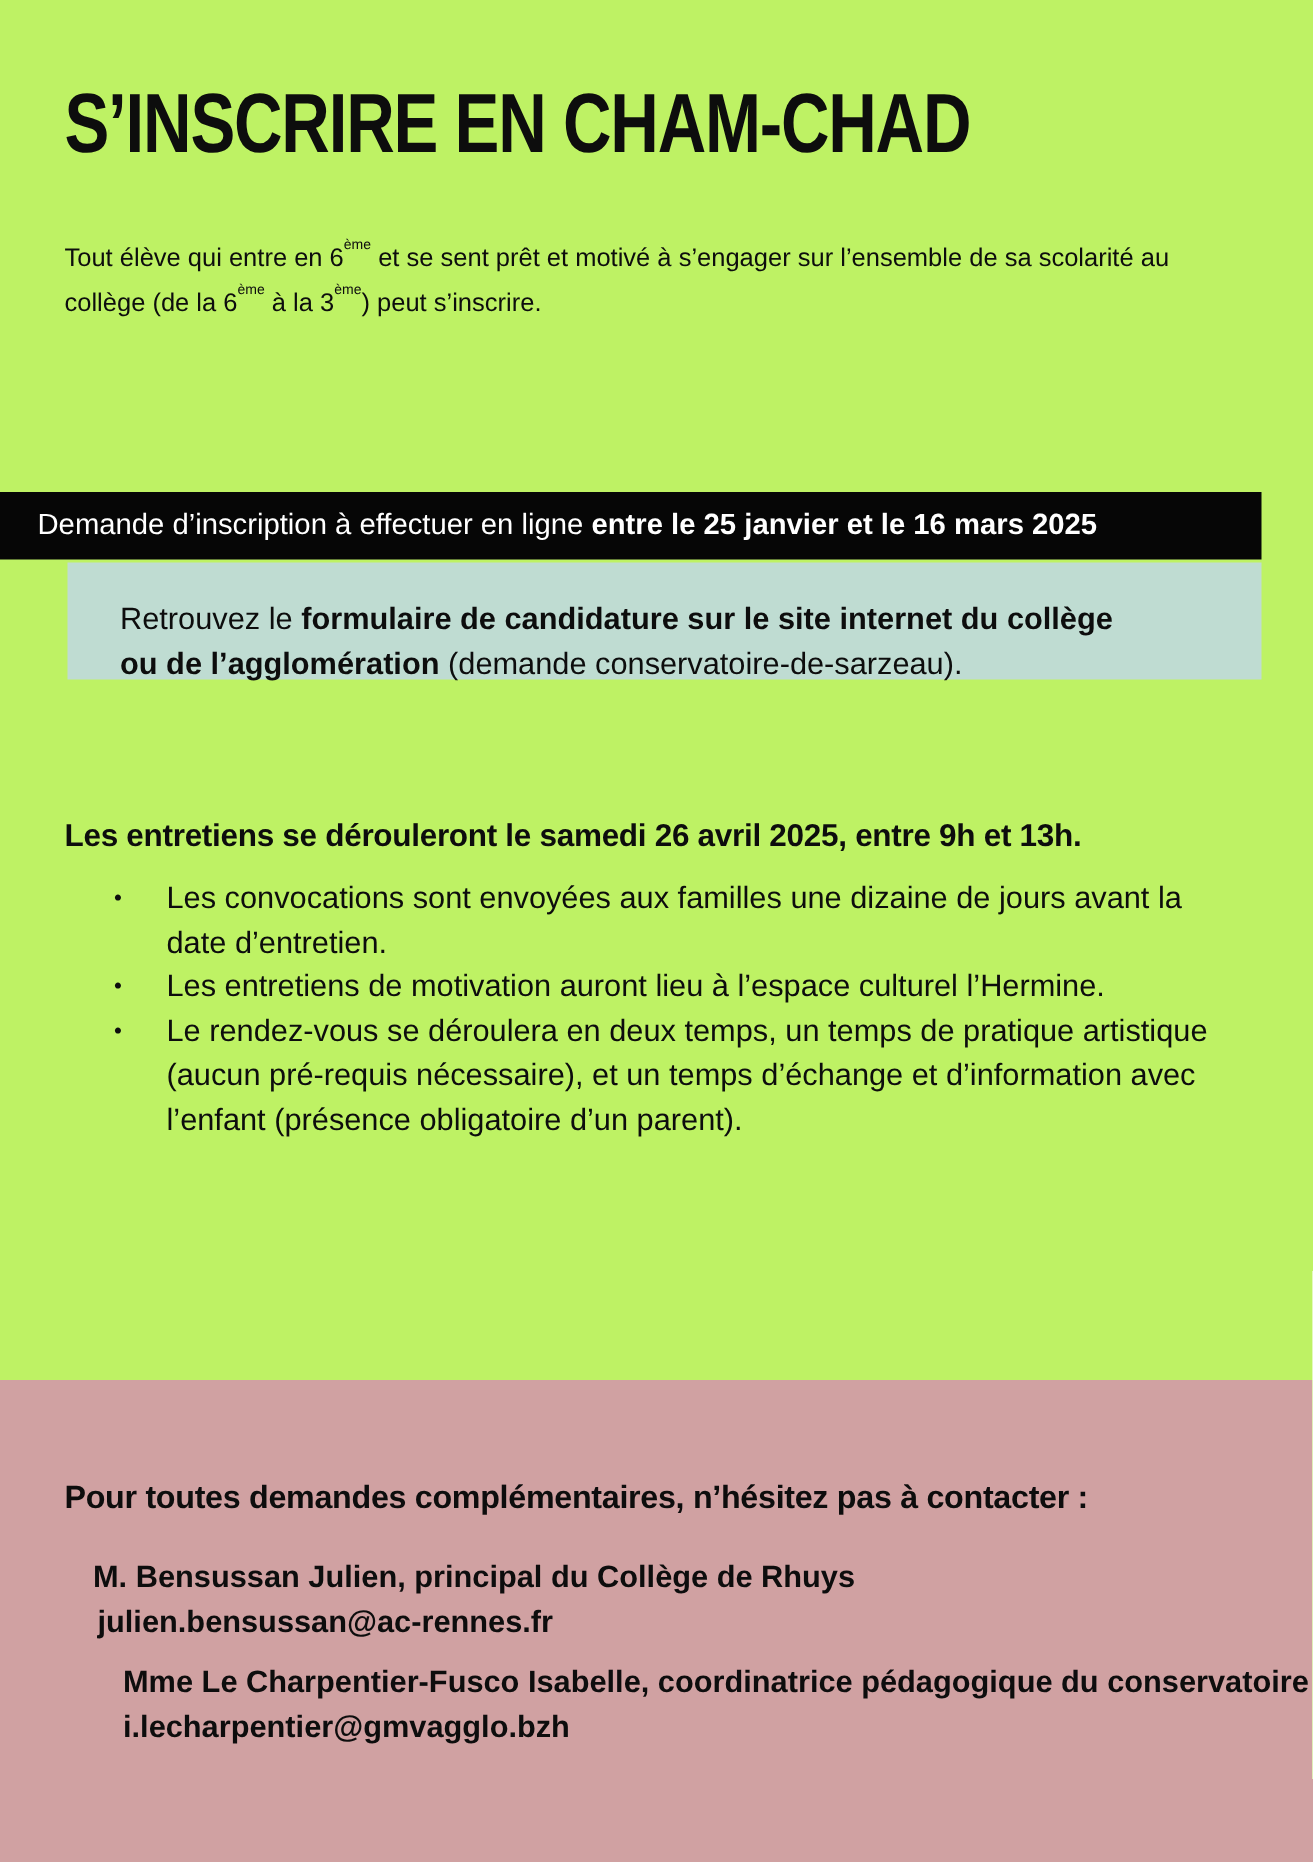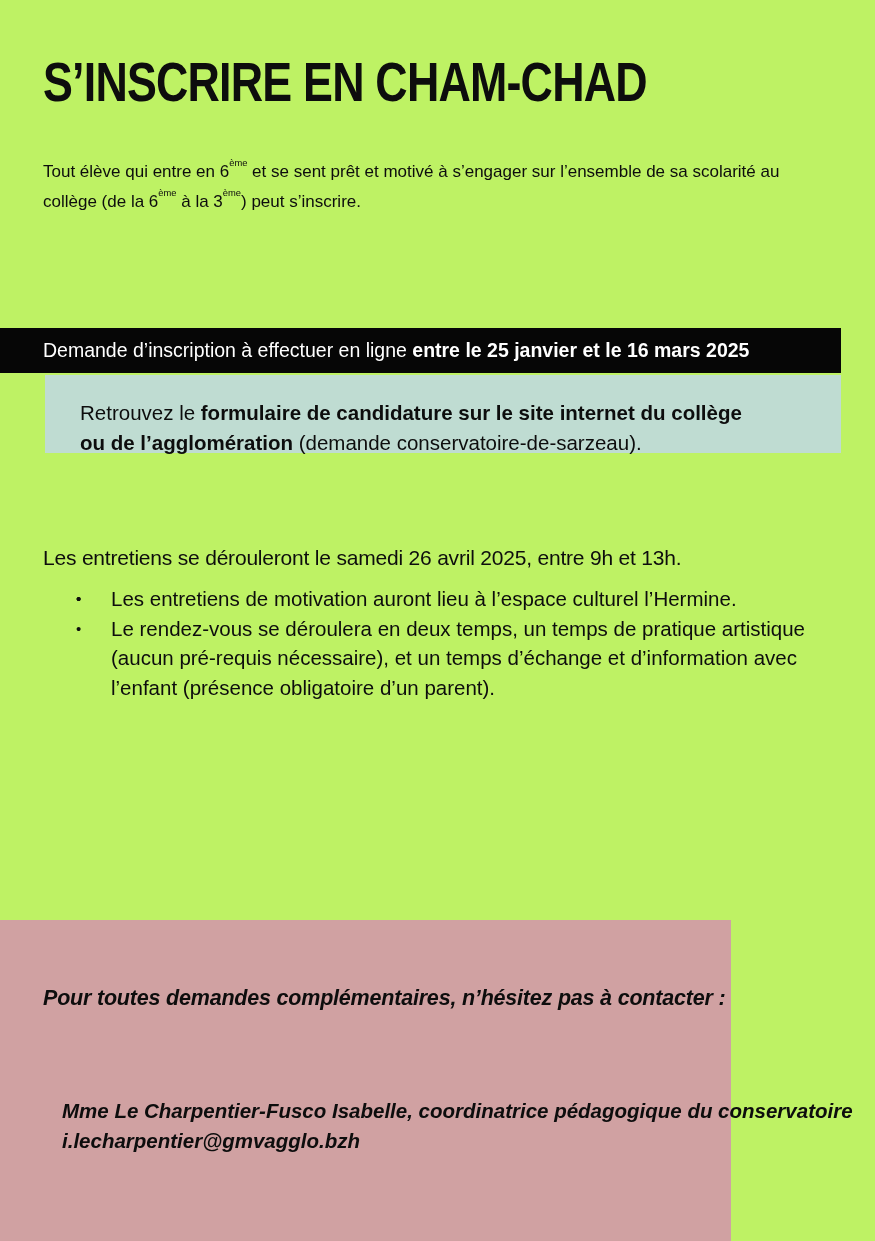--- a/index.html
+++ b/index.html
@@ -22,63 +22,62 @@
   .intro {
     position:absolute; left:43px; top:157px; width:792px;
     font-size:17px; line-height:30px;
   }
   .intro sup, .rich sup {
     font-size:0.55em; position:relative; top:-0.45em; line-height:0;
   }
   .banner {
     position:absolute; left:0; top:328px; width:841px; height:45px;
     background:var(--banner-bg,#060606);
-    display:flex; align-items:center; padding-left:43px;
+    display:flex; align-items:center; padding-left:25px;
   }
   .banner .rich {
     color:var(--banner-text,#ffffff);
     font-size:19.5px; white-space:nowrap;
   }
   .highlight {
     position:absolute; left:45px; top:375px; width:796px; height:78px;
     background:var(--highlight-bg,#bfdcd2);
     padding:23px 20px 0 35px;
   }
   .highlight .rich { font-size:20.5px; line-height:30px; }
   .rich b, .rich .seg-bold { font-weight:bold; }
   .interviews-heading {
     position:absolute; left:43px; top:546px;
-    font-size:21px; font-weight:normal; letter-spacing:-0.2px;
+    font-size:21px; font-weight:bold; letter-spacing:-0.2px;
     white-space:nowrap;
   }
   .bullets {
     position:absolute; left:75px; top:584px; width:732px;
     list-style:none;
   }
   .bullet-item {
     position:relative; padding-left:36px;
     font-size:20.5px; line-height:29.5px;
   }
   .bullet-marker {
     position:absolute; left:1px; top:0;
     font-size:15px; line-height:29.5px;
   }
   .footer {
-    position:absolute; left:0; top:920px; width:731px; height:321px;
+    position:absolute; left:0; top:920px; width:875px; height:321px;
     background:var(--footer-bg,#d0a1a2);
-    font-style:italic;
   }
   .contact-heading {
     position:absolute; left:43px; top:66px;
     font-size:21.5px; font-weight:bold; letter-spacing:-0.2px;
     white-space:nowrap;
   }
   .contact-entry { position:absolute; left:62px; }
   .contact-entry-1 { top:117px; }
-  .contact-entry-2 { top:176px; }
+  .contact-entry-2 { top:187px;margin-left:20px; }
   .contact-name, .contact-email {
     font-size:20.5px; font-weight:bold; line-height:30px; white-space:nowrap;
   }
   .contact-entry-1 .contact-email { padding-left:3px; }
 </style>
 </head>
 <body>
 
 <div class="page">
 
@@ -92,34 +91,39 @@
 
   <div class="highlight">
     <p class="rich"><span>Retrouvez le </span><span class="seg-bold">formulaire de candidature sur le site internet du collège</span><br><span class="seg-bold">ou de l’agglomération</span><span> (demande conservatoire-de-sarzeau).</span></p>
   </div>
 
   <p class="interviews-heading">Les entretiens se dérouleront le samedi 26 avril 2025, entre 9h et 13h.</p>
 
   <ul class="bullets">
     <li class="bullet-item">
       <span class="bullet-marker">•</span>
+      <span class="bullet-text">Les convocations sont envoyées aux familles une dizaine de jours avant la date d’entretien.</span>
     </li>
     <li class="bullet-item">
       <span class="bullet-marker">•</span>
       <span class="bullet-text">Les entretiens de motivation auront lieu à l’espace culturel l’Hermine.</span>
     </li>
     <li class="bullet-item">
       <span class="bullet-marker">•</span>
       <span class="bullet-text">Le rendez-vous se déroulera en deux temps, un temps de pratique artistique (aucun pré-requis nécessaire), et un temps d’échange et d’information avec l’enfant (présence obligatoire d’un parent).</span>
     </li>
   </ul>
 
   <div class="footer">
     <p class="contact-heading">Pour toutes demandes complémentaires, n’hésitez pas à contacter :</p>
 
+    <div class="contact-entry contact-entry-1">
+      <p class="contact-name">M. Bensussan Julien, principal du Collège de Rhuys</p>
+      <p class="contact-email">julien.bensussan@ac-rennes.fr</p>
+    </div>
 
     <div class="contact-entry contact-entry-2">
       <p class="contact-name">Mme Le Charpentier-Fusco Isabelle, coordinatrice pédagogique du conservatoire</p>
       <p class="contact-email">i.lecharpentier@gmvagglo.bzh</p>
     </div>
   </div>
 
 </div>
 
 </body></html>

